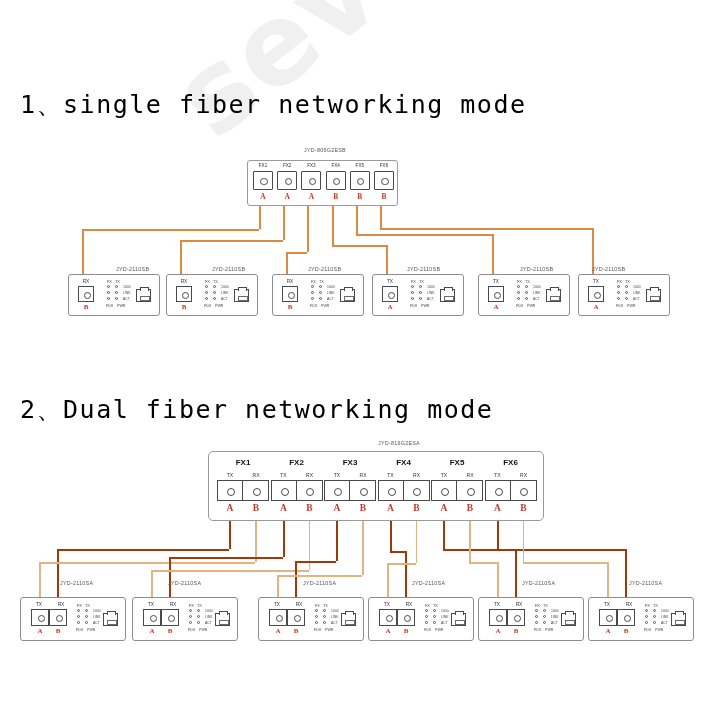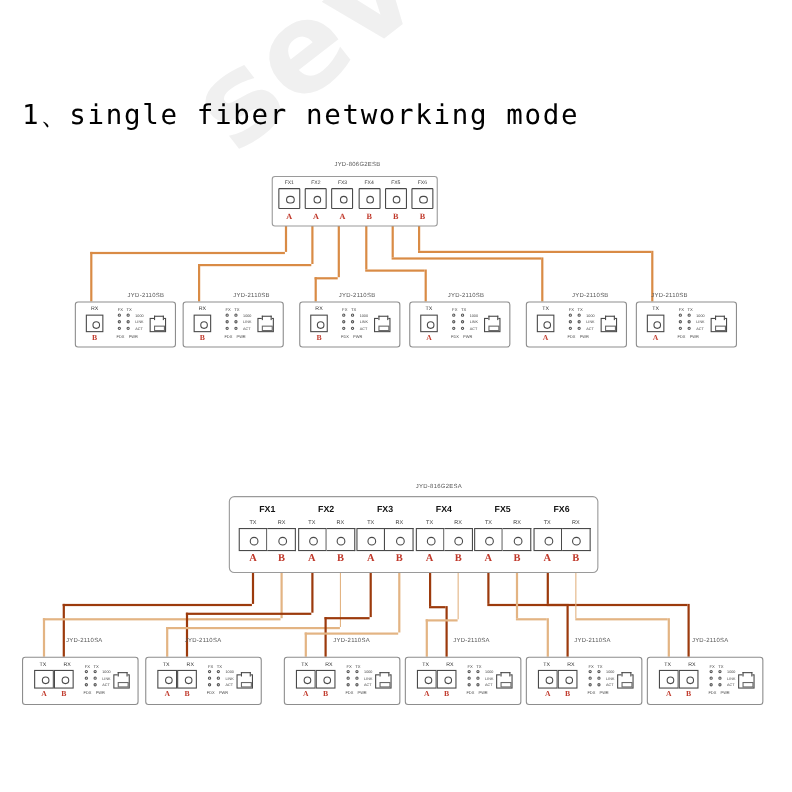--- a/index.html
+++ b/index.html
@@ -190,20 +190,21 @@
   .cable.h.thick{height:2.4px;}
 </style>
 </head>
 <body>
 
 <div class="page">
 
   <div class="watermark">sevenlayer</div>
 
   <div class="heading" id="heading-1">1、single fiber networking mode</div>
+  <div class="heading" id="heading-2">2、Dual fiber networking mode</div>
 
   <div>
 
     <div class="dev-label" style="left:304px;top:147px;">JYD-806G2ESB</div>
     <div class="switch1" id="switch1">
         <div class="s1-pname" style="left:5px;">FX1</div>
         <div class="s1-port" style="left:5px;">
           <div class="hole"></div>
         </div>
         <div class="s1-ab" style="left:5px;">A</div>

